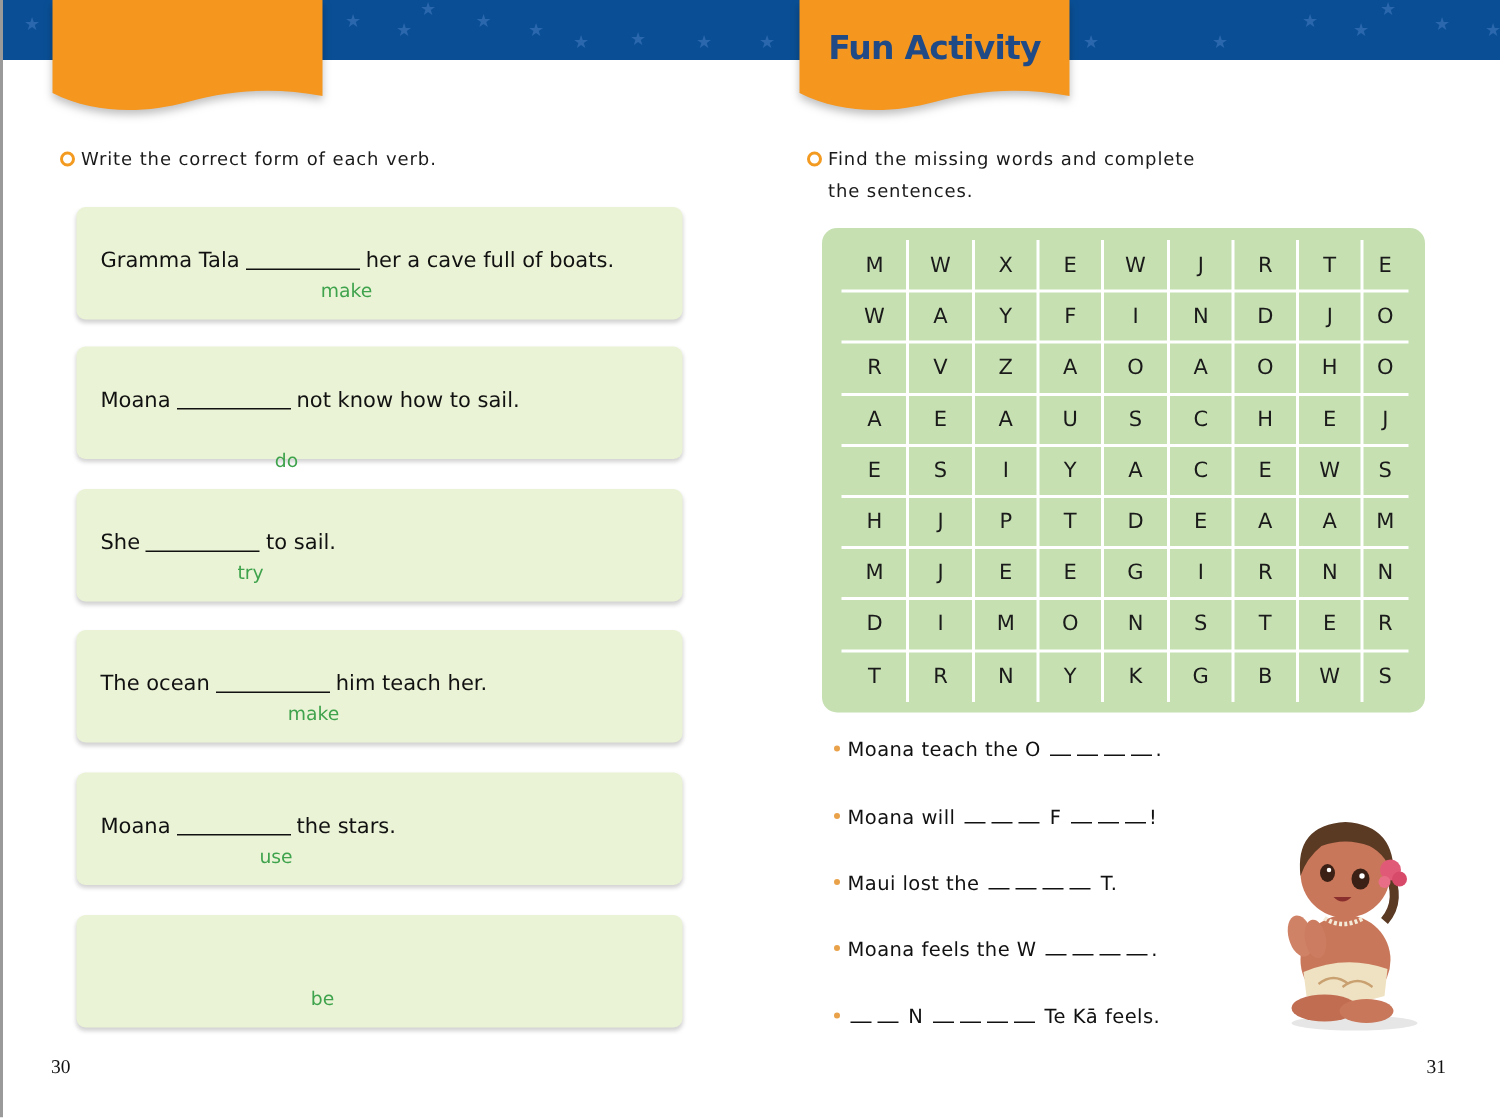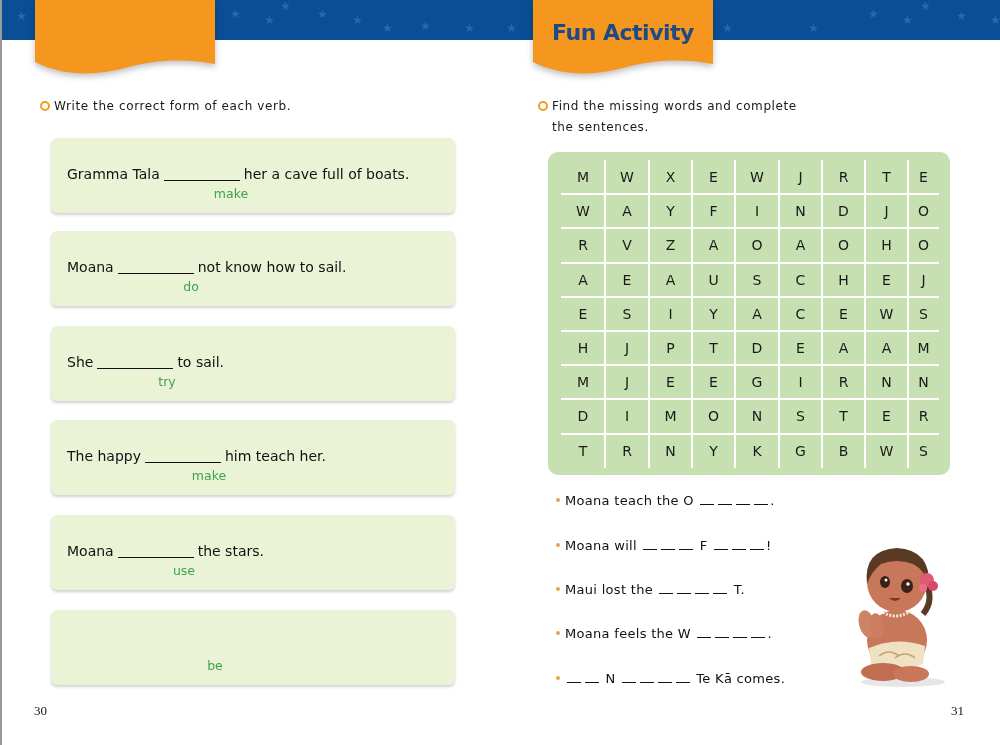--- a/index.html
+++ b/index.html
@@ -67,28 +67,28 @@
     <span class="bullet"></span><span>Write the correct form of each verb.</span>
   </div>
 
   <div id="cards">
       <div class="card" style="top: 138px;">
         <div class="sentence"><span>Gramma Tala</span><span class="blank"></span><span>her a cave full of boats.</span></div>
         <div class="hint" style="left: 142px;">make</div>
       </div>
       <div class="card" style="top: 231px;">
         <div class="sentence"><span>Moana</span><span class="blank"></span><span>not know how to sail.</span></div>
-        <div class="hint" style="left: 102px;">do</div>
+        <div class="hint" style="left: 102px; margin-top: 20px;">do</div>
       </div>
       <div class="card" style="top: 326px;">
         <div class="sentence"><span>She</span><span class="blank"></span><span>to sail.</span></div>
         <div class="hint" style="left: 78px;">try</div>
       </div>
       <div class="card" style="top: 420px;">
-        <div class="sentence"><span>The happy</span><span class="blank"></span><span>him teach her.</span></div>
+        <div class="sentence"><span>The ocean</span><span class="blank"></span><span>him teach her.</span></div>
         <div class="hint" style="left: 120px;">make</div>
       </div>
       <div class="card" style="top: 515px;">
         <div class="sentence"><span>Moana</span><span class="blank"></span><span>the stars.</span></div>
         <div class="hint" style="left: 95px;">use</div>
       </div>
       <div class="card" style="top: 610px;">
         <div class="hint" style="left: 126px;">be</div>
       </div>
     </div>
@@ -222,21 +222,21 @@
       <div class="hline" style="top: 238.4px; left: 0px; width: 378px;"></div>
       <div class="hline" style="top: 272.6px; left: 0px; width: 378px;"></div>
     </div>
 </div>
 
 <div id="clues">
     <div class="clue" style="top: 493px;"><span class="dot"></span><span style="white-space: pre;">Moana teach the O </span><span class="ub"></span><span class="ub"></span><span class="ub"></span><span class="ub"></span><span style="white-space: pre;">.</span></div>
     <div class="clue" style="top: 538px;"><span class="dot"></span><span style="white-space: pre;">Moana will </span><span class="ub"></span><span class="ub"></span><span class="ub"></span><span style="white-space: pre;"> F </span><span class="ub"></span><span class="ub"></span><span class="ub"></span><span style="white-space: pre;">!</span></div>
     <div class="clue" style="top: 582px;"><span class="dot"></span><span style="white-space: pre;">Maui lost the </span><span class="ub"></span><span class="ub"></span><span class="ub"></span><span class="ub"></span><span style="white-space: pre;"> T.</span></div>
     <div class="clue" style="top: 626px;"><span class="dot"></span><span style="white-space: pre;">Moana feels the W </span><span class="ub"></span><span class="ub"></span><span class="ub"></span><span class="ub"></span><span style="white-space: pre;">.</span></div>
-    <div class="clue" style="top: 671px;"><span class="dot"></span><span class="ub"></span><span class="ub"></span><span style="white-space: pre;"> N </span><span class="ub"></span><span class="ub"></span><span class="ub"></span><span class="ub"></span><span style="white-space: pre;"> Te Kā comes.</span></div>
+    <div class="clue" style="top: 671px;"><span class="dot"></span><span class="ub"></span><span class="ub"></span><span style="white-space: pre;"> N </span><span class="ub"></span><span class="ub"></span><span class="ub"></span><span class="ub"></span><span style="white-space: pre;"> Te Kā feels.</span></div>
   </div>
 
 <div class="baby">
   <svg width="110" height="150" viewBox="0 0 110 150">
     <ellipse cx="58" cy="142" rx="42" ry="5" fill="#e6e6e6"></ellipse>
 
     <ellipse cx="52" cy="100" rx="30" ry="30" fill="#c9775a"></ellipse>
 
     <path d="M24 108 Q52 96 80 106 L78 124 Q52 132 26 124 Z" fill="#efe2c2"></path>
     <path d="M34 116 Q44 108 54 116 M50 118 Q60 110 70 118" stroke="#c9a070" stroke-width="1.5" fill="none"></path>

